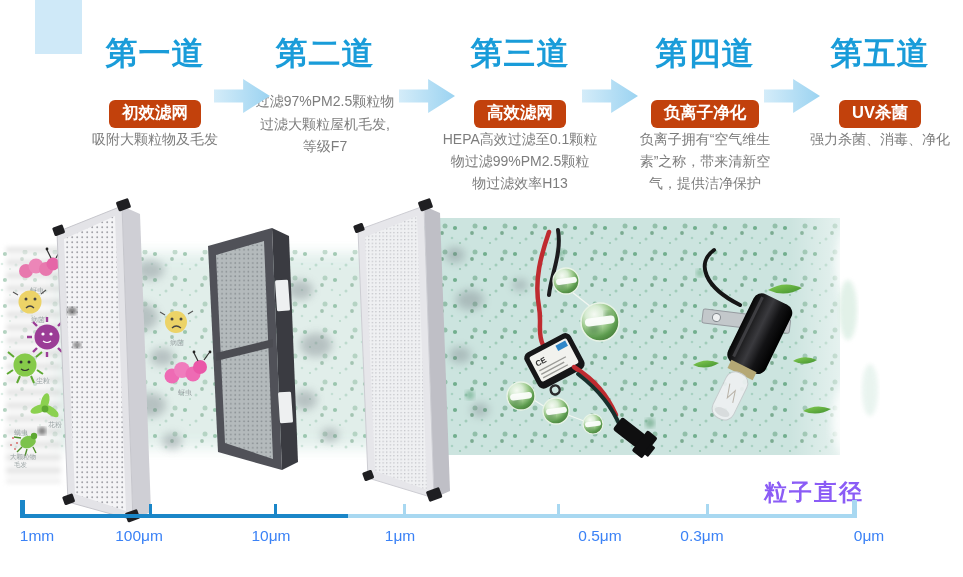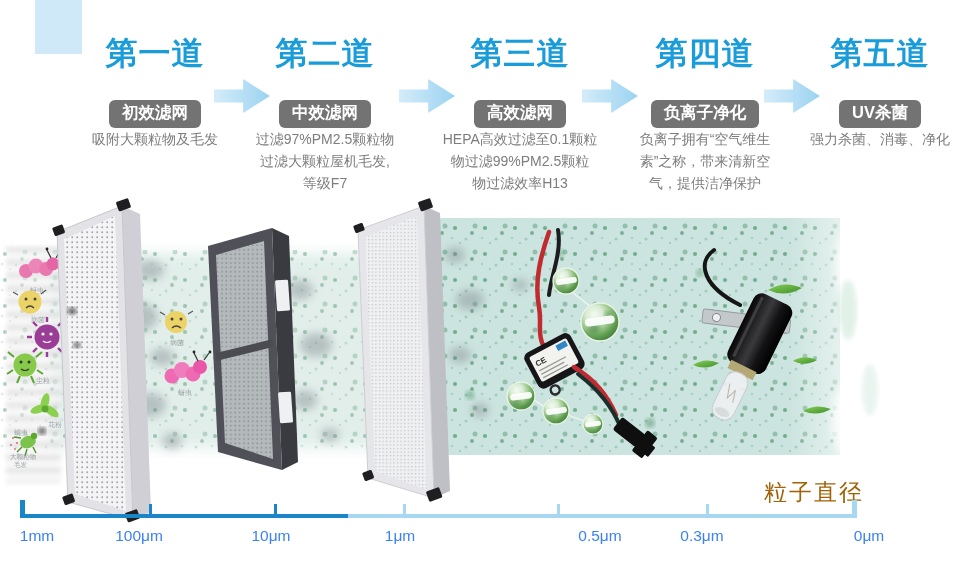--- a/index.html
+++ b/index.html
@@ -1,48 +1,47 @@
 <!DOCTYPE html>
 <html><head>
 <meta charset="utf-8">
 <style>
   html,body{margin:0;padding:0;background:#fff;}
   #stage-canvas{position:relative;width:963px;height:577px;background:#fff;overflow:hidden;
     font-family:"Liberation Sans","DejaVu Sans",sans-serif;}
   .corner-decor{position:absolute;left:35px;top:0;width:47px;height:54px;background:#cfe9f8;}
   .col{position:absolute;top:34px;text-align:center;}
   .col .title{font-size:32px;font-weight:bold;color:#199cd9;letter-spacing:1px;line-height:1.2;}
-  .col .badge{display:inline-block;margin-top:10px;background:#737373;color:#fff;font-size:16.5px;
+  .col .badge{display:inline-block;margin-top:10px;background:#c2410c;color:#fff;font-size:16.5px;
     font-weight:bold;padding:3px 13px 5px;border-radius:6px;line-height:1.2;}
   .col .desc{font-size:14px;color:#7d7d7d;line-height:1.58;white-space:pre-line;}
   .flow-arrow{position:absolute;top:79px;width:56px;height:34px;
     background:linear-gradient(90deg,#d4ecf9,#9bd3f1);
     clip-path:polygon(0 31%,52% 31%,52% 0,100% 50%,52% 100%,52% 69%,0 69%);}
   .axis-line{position:absolute;top:514px;height:4px;}
   .axis-tick{position:absolute;width:3px;}
   .axis-label{position:absolute;top:527px;font-size:15.5px;color:#3b82f6;transform:translateX(-50%);white-space:nowrap;}
-  .axis-title{position:absolute;top:477px;left:764px;width:112px;font-size:23px;color:#a16207;letter-spacing:2px;}
+  .axis-title{position:absolute;top:477px;left:764px;width:112px;font-size:23px;color:#8b5cf6;letter-spacing:2px;font-weight:bold;}
   svg text{font-family:"Liberation Sans","DejaVu Sans",sans-serif;}
   .gl{fill:#99a2a3;font-size:7px;}
 </style>
 </head>
 <body>
 
 <div id="stage-canvas">
 
   <div class="corner-decor"></div>
 
   <div class="col" style="left:50px;width:210px;">
     <div class="title">第一道</div><br>
     <span class="badge">初效滤网</span>
     <div class="desc">吸附大颗粒物及毛发</div>
   </div>
   <div class="col" style="left:220px;width:210px;">
     <div class="title">第二道</div><br>
-    <span class="badge">中效滤网</span>
     <div class="desc">过滤97%PM2.5颗粒物
 过滤大颗粒屋机毛发,
 等级F7</div>
   </div>
   <div class="col" style="left:412px;width:216px;">
     <div class="title">第三道</div><br>
     <span class="badge">高效滤网</span>
     <div class="desc">HEPA高效过滤至0.1颗粒
 物过滤99%PM2.5颗粒
 物过滤效率H13</div>

